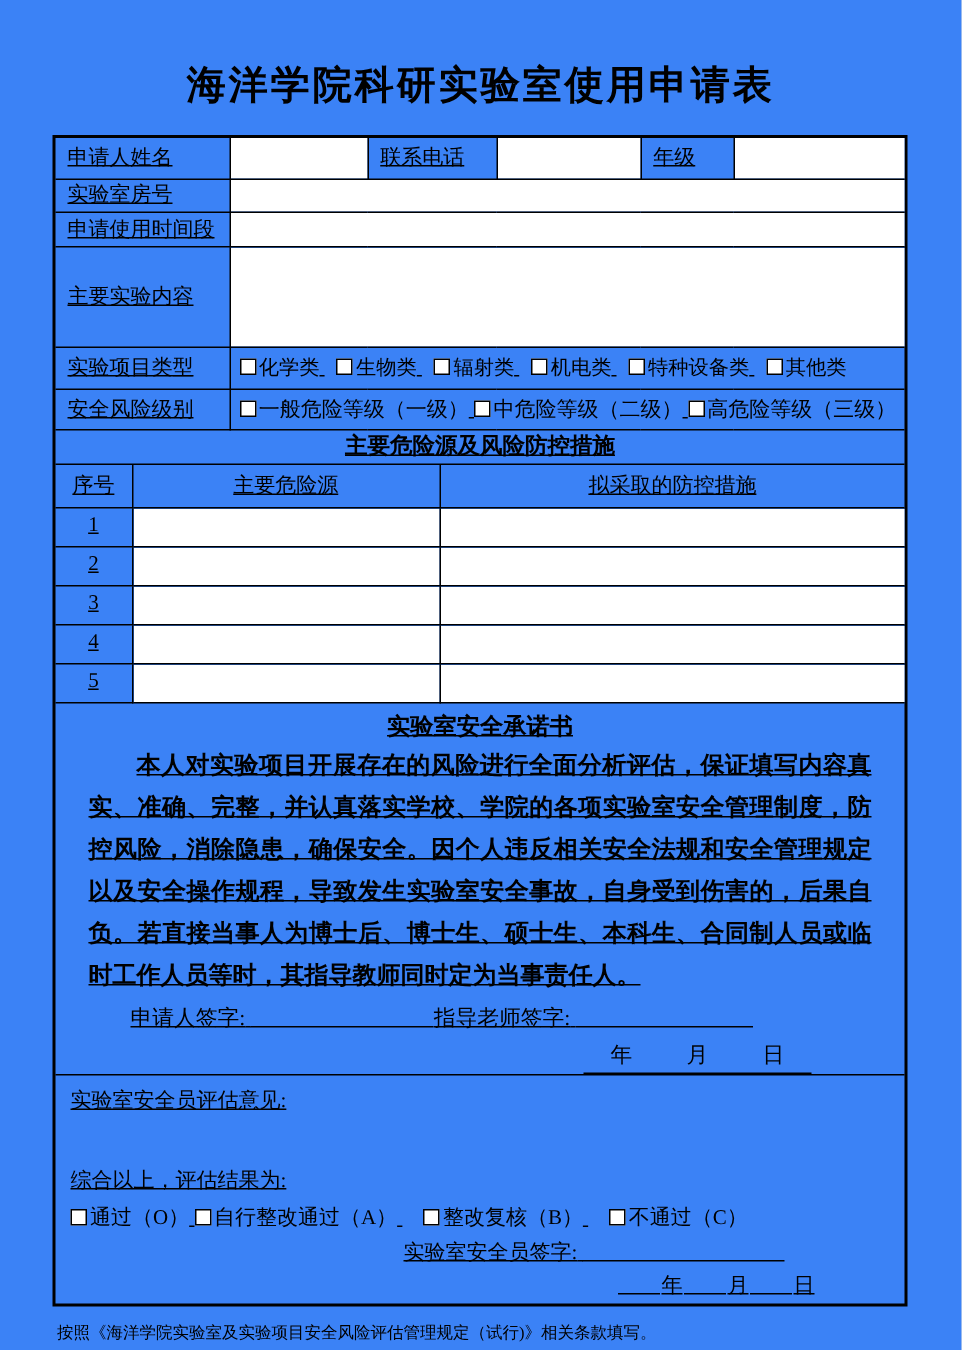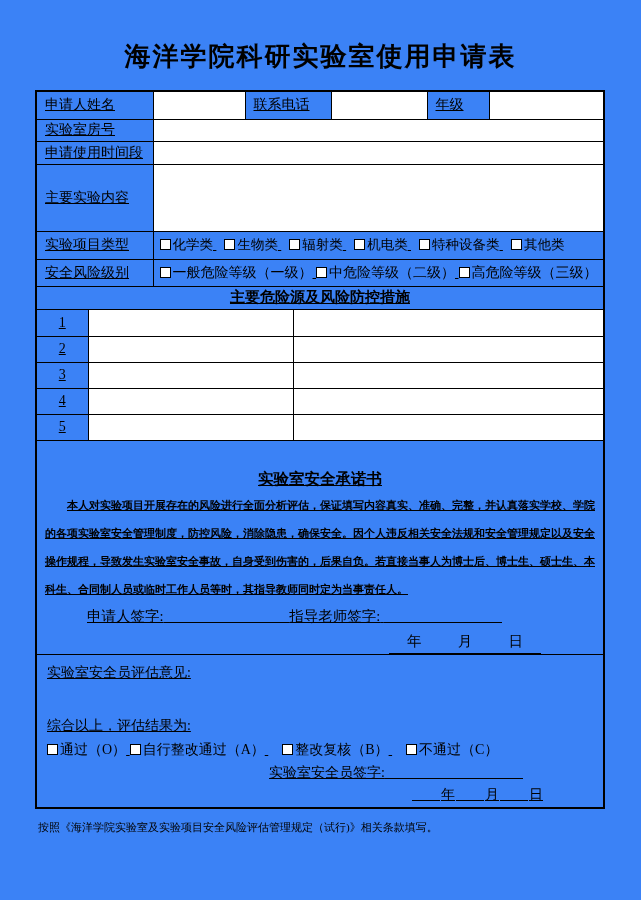--- a/index.html
+++ b/index.html
@@ -48,24 +48,24 @@
     vertical-align: -1px;
     margin-right: 2px;
     background: #fff;
   }
   .opt { display: inline-block; }
   .opt + .opt.gap8 { margin-left: 8px; }
   .opt + .opt.gap14 { margin-left: 14px; }
   .sec-title { font-weight: bold; font-size: 15px; text-align: center; }
   
   .commit-cell { padding: 4px 0 0 0; }
-  .commit-title { text-align: center; font-weight: bold; font-size: 15.5px; line-height: 24px; margin-top: 22px; }
+  .commit-title { text-align: center; font-weight: bold; font-size: 15.5px; line-height: 24px; }
   .commit-body {
-    padding: 0 8px;
-    font-size: 11px;
+    padding: 0 22px;
+    font-size: 16px;
     font-weight: bold;
     line-height: 28px;
     text-indent: 2em;
     text-align: justify;
   }
   .sig-row { margin-top: 4px; padding-left: 50px; font-size: 14.5px; white-space: nowrap; }
   .blank {
     display: inline-block;
     border-bottom: 1px solid #000;
     height: 15px;
@@ -163,20 +163,25 @@
     </tbody>
       </table>
 
     <table>
       <colgroup>
         <col style="width:51px">
           <col style="width:205px">
           <col>
       </colgroup>
       <tbody>
+          <tr>
+        <td class="center" style="height:28px">序号</td>
+        <td class="center">主要危险源</td>
+        <td class="center">拟采取的防控措施</td>
+      </tr>
       <tr>
         <td class="center" style="height:26px">1</td>
         <td class="input-cell"></td>
         <td class="input-cell"></td>
       </tr>
       <tr>
         <td class="center" style="height:26px">2</td>
         <td class="input-cell"></td>
         <td class="input-cell"></td>
       </tr>

